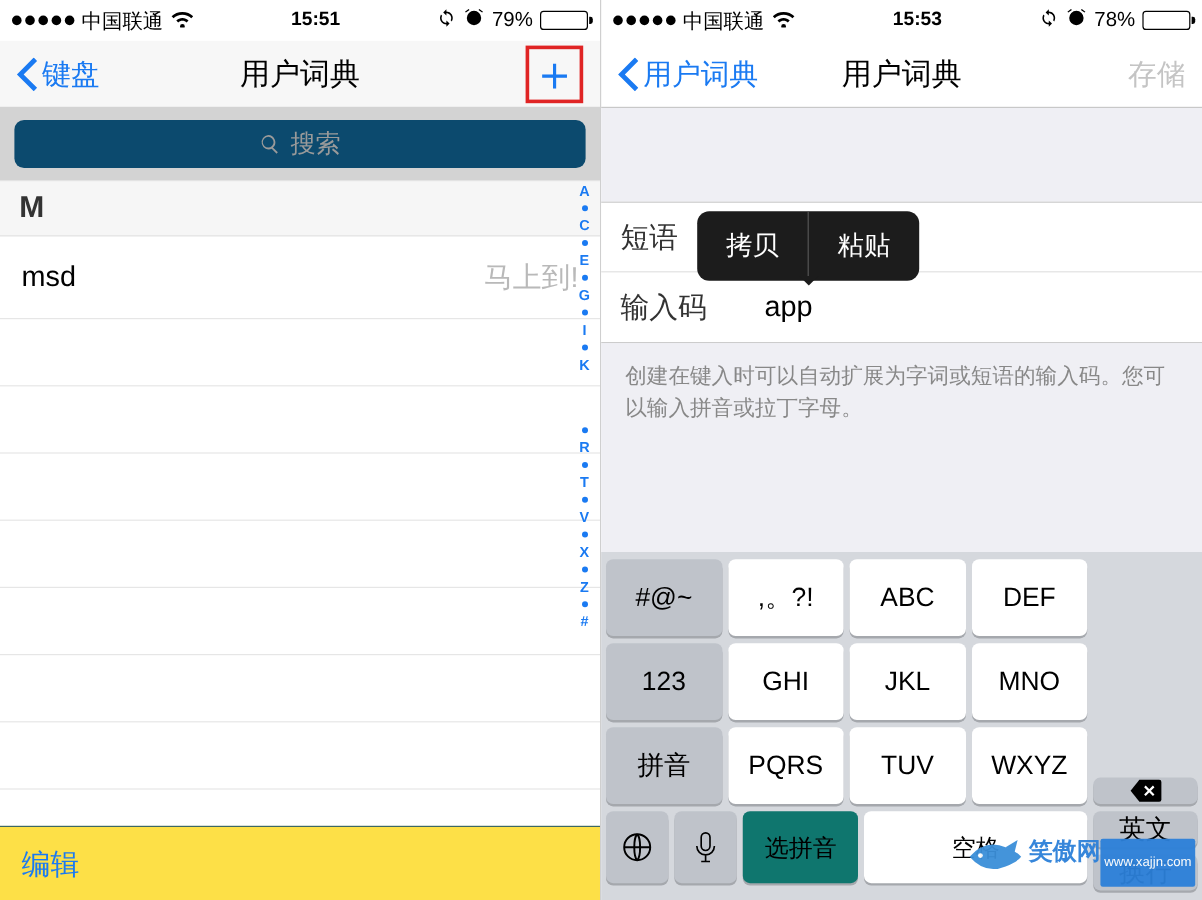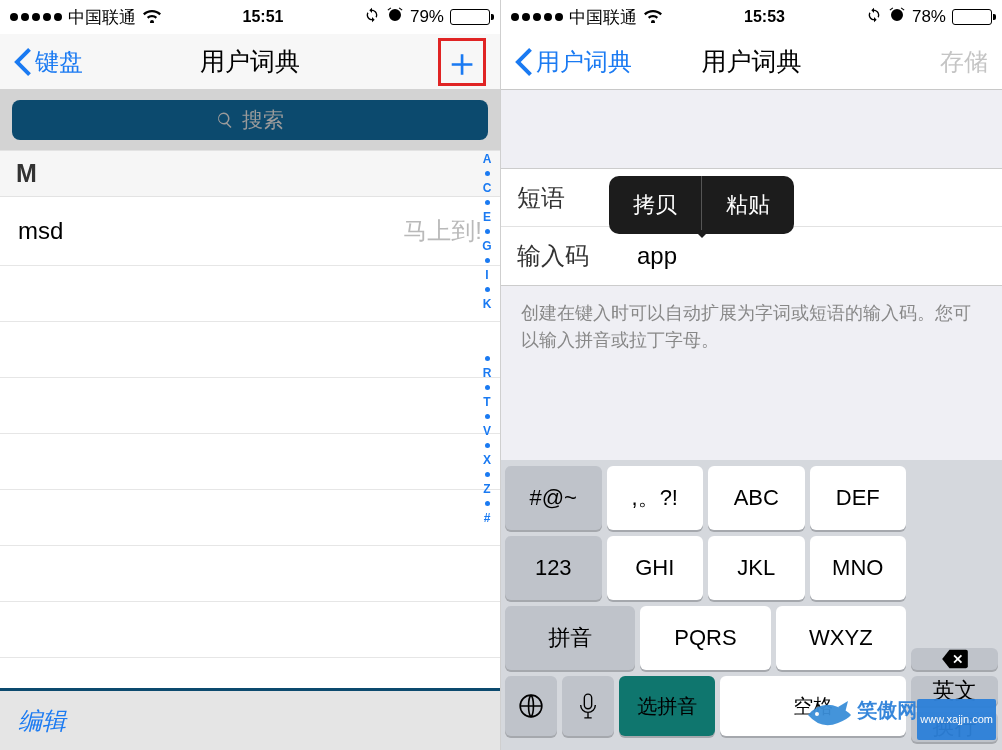--- a/index.html
+++ b/index.html
@@ -43,25 +43,25 @@
 .section-header { padding: 8px 16px; font-size: 25px; font-weight: 600; background: #f6f6f6; border-bottom: 1px solid #e3e3e3; border-top: 1px solid #e3e3e3; color: #333; }
 .row { display: flex; justify-content: space-between; align-items: center; padding: 18px 18px; border-bottom: 1px solid #e6e6e6; font-size: 24px; }
 .row .code { color: #000; }
 .row .phrase { color: #b9b9b9; font-size: 24px; }
 .row.empty { height: 56px; }
 .index-bar { position: absolute; right: 4px; top: 0; bottom: 0; width: 18px; color: #1a7af2; font-size: 12px; font-weight: 600; display: flex; flex-direction: column; align-items: center; }
 .index-bar .idx { line-height: 1.5; }
 .index-bar .bullet { width:5px; height:5px; border-radius:50%; background:#1a7af2; margin:3px 0; }
 .index-bar .gap { flex: 0 0 40px; }
 
-.toolbar { height: 62px; border-top: 3px solid #0c4a6e; display: flex; align-items:center; padding: 0 18px; background: #e5e5e5; font-style: italic; }
+.toolbar { height: 62px; border-top: 1px solid #0c4a6e; display: flex; align-items:center; padding: 0 18px; background: #fde047; }
 .toolbar .edit { color: #1a7af2; font-size: 24px; }
 
 
-.tooltip { position: absolute; top: 86px; left: 108px; display: flex; background: #1c1c1c; border-radius: 10px; color: #fff; font-size: 22px; z-index: 10; }
+.tooltip { position: absolute; top: 86px; left: 80px; display: flex; background: #1c1c1c; border-radius: 10px; color: #fff; font-size: 22px; z-index: 10; }
 .tooltip div { padding: 14px 24px; }
 .tooltip div.divider { width:1px; padding:0; background:#555;}
 .tooltip::after { content:""; position:absolute; bottom:-12px; left: 50%; transform:translateX(-50%); border:8px solid transparent; border-top-color:#1c1c1c; }
 
 .form-group { background:#fff; border-top:1px solid #ccc; border-bottom:1px solid #ccc; margin-top: 78px; }
 .form-row { display:flex; align-items:center; border-bottom:1px solid #e2e2e2; padding: 0 16px; height: 58px; font-size: 24px; color: #333; }
 .form-row:last-child { border-bottom:none; }
 .form-row .lbl { width: 120px; }
 .form-row .val { color:#000; }
 .cursor { display:inline-block; width:2px; height:30px; background:#1a7af2; margin-left:4px; vertical-align:middle; }
@@ -261,20 +261,21 @@
         </div>
         <div class="kb-row">
           <div class="kb-key gray">123</div>
           <div class="kb-key">GHI</div>
           <div class="kb-key">JKL</div>
           <div class="kb-key">MNO</div>
         </div>
         <div class="kb-row">
           <div class="kb-key gray">拼音</div>
           <div class="kb-key">PQRS</div>
+          <div class="kb-key">TUV</div>
           <div class="kb-key">WXYZ</div>
         </div>
         <div class="kb-row bottom">
           <div class="kb-key globe">
             <svg width="26" height="26" viewBox="0 0 24 24">
                 <circle cx="12" cy="12" r="10" fill="none" stroke="#000" stroke-width="1.5"></circle>
                 <path d="M2 12h20M12 2c3 3 3 17 0 20M12 2c-3 3-3 17 0 20" fill="none" stroke="#000" stroke-width="1.5"></path>
               </svg>
           </div>
           <div class="kb-key mic">

